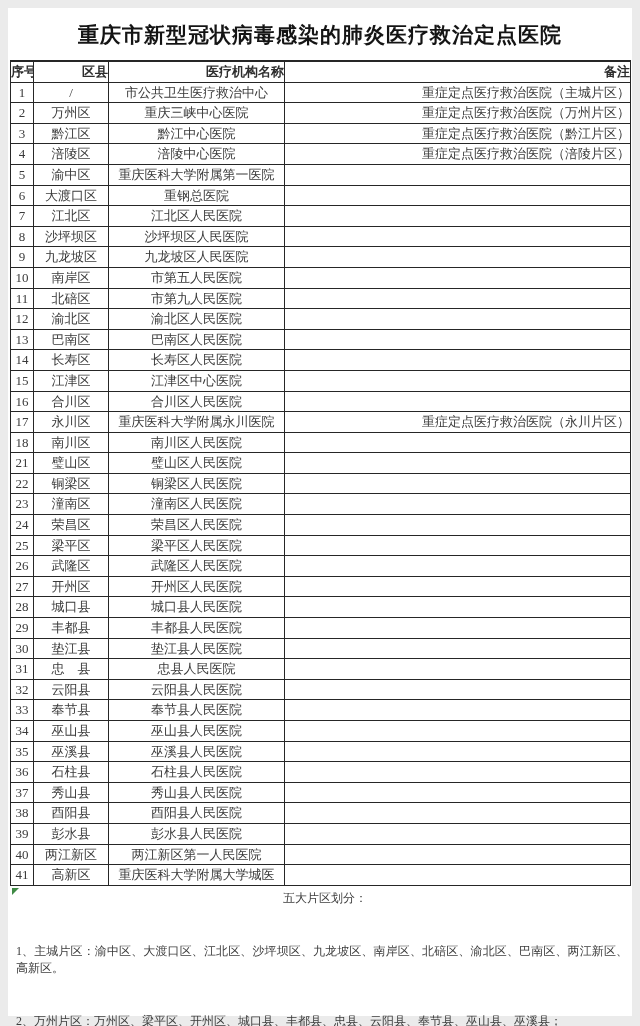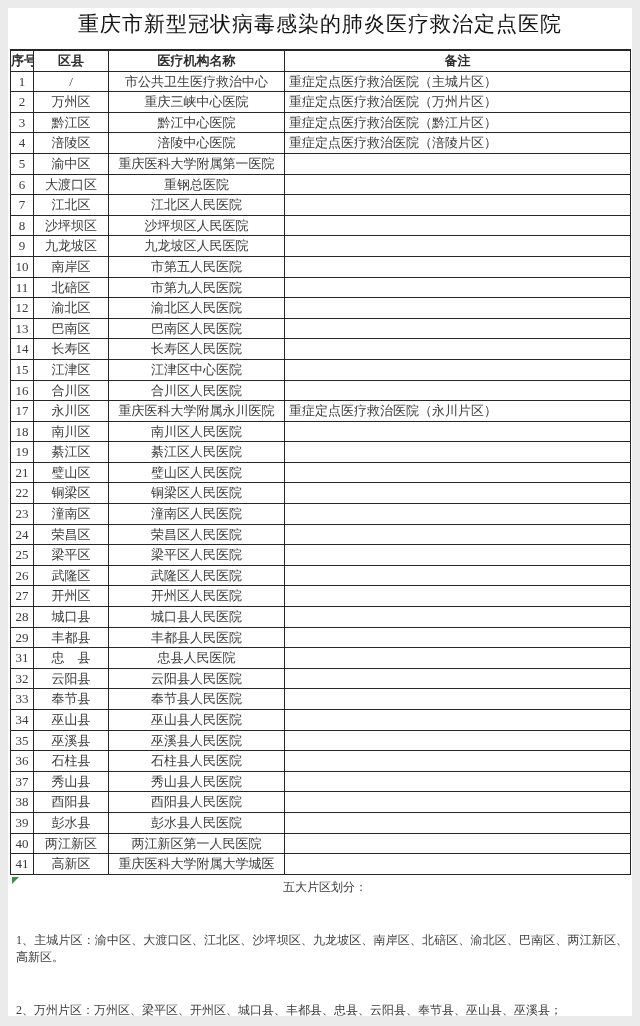--- a/index.html
+++ b/index.html
@@ -12,24 +12,24 @@
   .sheet {
     position: absolute;
     left: 8px; top: 8px;
     width: 624px; height: 1008px;
     background: #ffffff;
     box-sizing: border-box;
   }
   .title {
     text-align: center;
     font-size: 21px;
-    font-weight: normal;
+    font-weight: bold;
     color: #141414;
     letter-spacing: 1px;
-    padding-top: 4px;
+    padding-top: 15px;
     height: 37px;
     line-height: 24px;
   }
   table.main {
     border-collapse: collapse;
     table-layout: fixed;
     margin-left: 2px;
     width: 620px;
     font-size: 13px;
     color: #3a3a3a;
@@ -45,23 +45,24 @@
     padding: 0;
     overflow: hidden;
     white-space: nowrap;
     text-align: center;
     font-weight: normal;
   }
   table.main thead th {
     font-weight: bold;
     color: #2e2e2e;
     border-top: 2px solid #262626;
+    text-align: right;
   }
   table.main td.remark {
-    text-align: left;
+    text-align: right;
     padding-left: 4px;
   }
   table.main td.no {
     font-family: "Liberation Serif", "DejaVu Serif", serif;
   }
   .notes {
     position: relative;
     margin: 4px 4px 0 8px;
     font-size: 12px;
     line-height: 17.2px;
@@ -220,26 +221,20 @@
           <td class="remark">重症定点医疗救治医院（永川片区）</td>
         </tr>
 
         <tr>
           <td class="no">18</td>
           <td class="district">南川区</td>
           <td class="hospital">南川区人民医院</td>
           <td class="remark"></td>
         </tr>
 
-        <tr>
-          <td class="no">19</td>
-          <td class="district">綦江区</td>
-          <td class="hospital">綦江区人民医院</td>
-          <td class="remark"></td>
-        </tr>
 
 
         <tr>
           <td class="no">21</td>
           <td class="district">璧山区</td>
           <td class="hospital">璧山区人民医院</td>
           <td class="remark"></td>
         </tr>
 
         <tr>
@@ -291,20 +286,26 @@
           <td class="remark"></td>
         </tr>
 
         <tr>
           <td class="no">29</td>
           <td class="district">丰都县</td>
           <td class="hospital">丰都县人民医院</td>
           <td class="remark"></td>
         </tr>
 
+        <tr>
+          <td class="no">30</td>
+          <td class="district">垫江县</td>
+          <td class="hospital">垫江县人民医院</td>
+          <td class="remark"></td>
+        </tr>
 
         <tr>
           <td class="no">31</td>
           <td class="district">忠　县</td>
           <td class="hospital">忠县人民医院</td>
           <td class="remark"></td>
         </tr>
 
         <tr>
           <td class="no">32</td>

